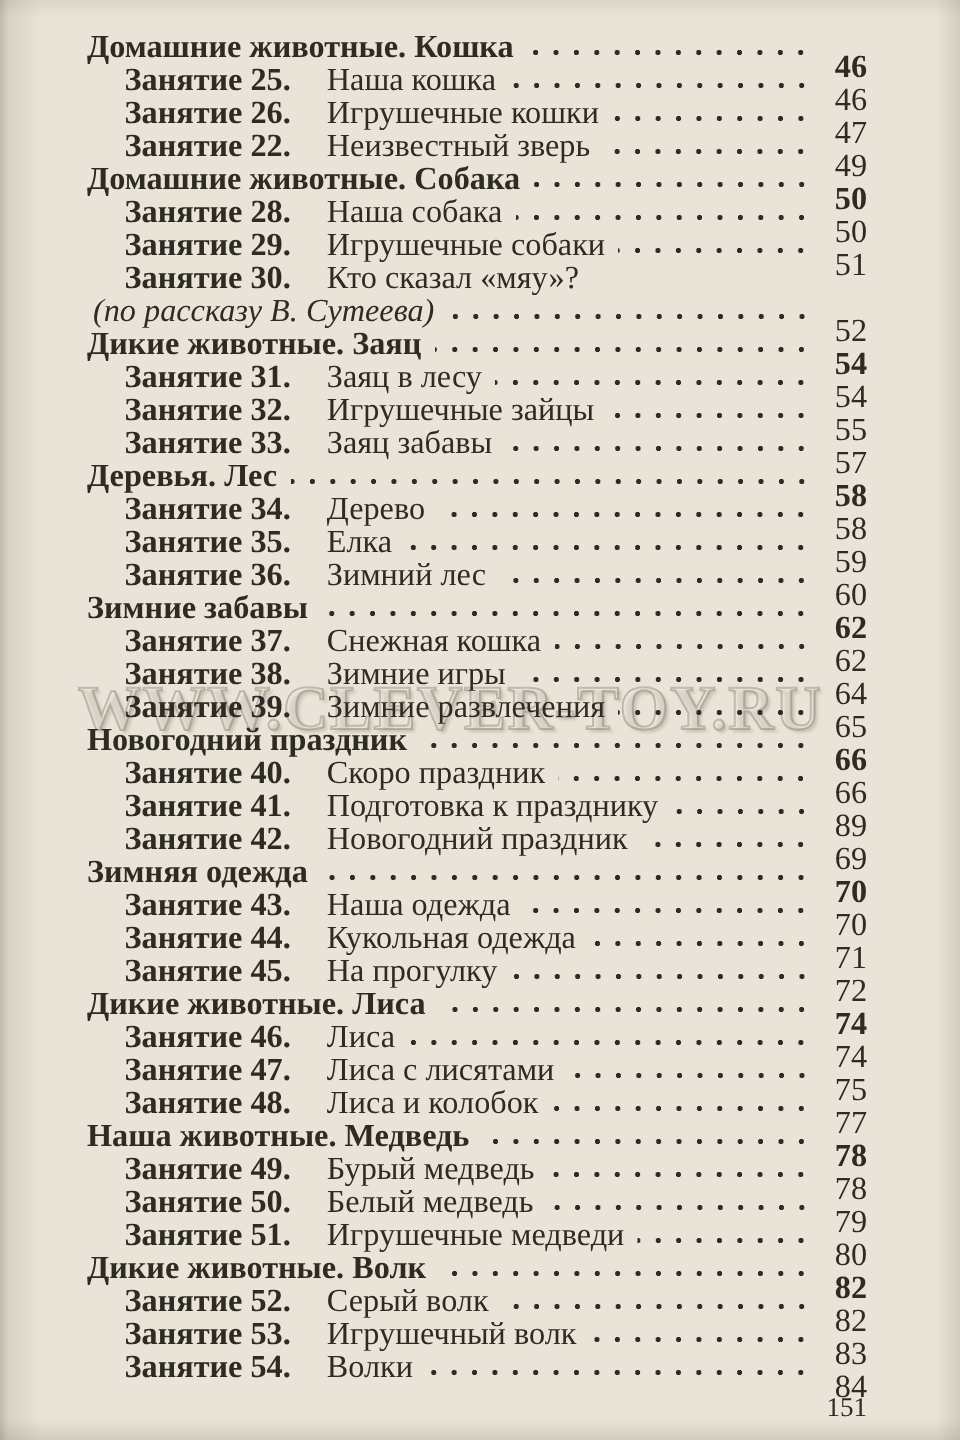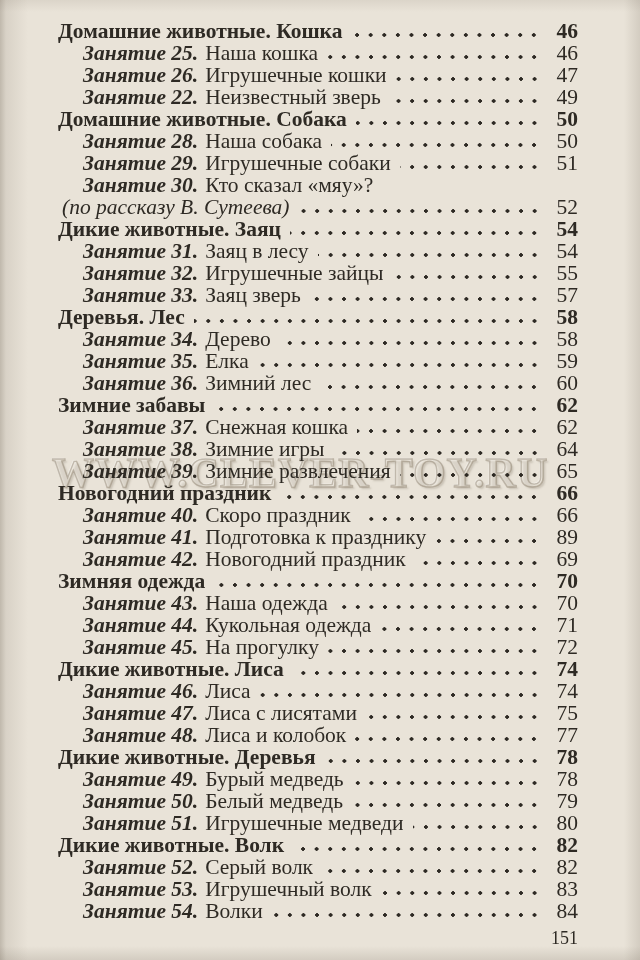--- a/index.html
+++ b/index.html
@@ -15,26 +15,26 @@
       linear-gradient(0deg, rgba(97,86,72,.16) 0px, rgba(0,0,0,0) 14px),
       linear-gradient(180deg, rgba(97,86,72,.10) 0px, rgba(0,0,0,0) 12px),
       var(--paper);
     font-family:"Liberation Serif","DejaVu Serif",serif;
     color:var(--ink);
   }
   .toc{
     position:absolute;left:58px;top:20px;width:520px;
     font-size:21.5px;line-height:22px;
   }
-  .row{display:flex;align-items:flex-end;height:22px;white-space:nowrap;}
+  .row{display:flex;align-items:flex-start;height:22px;white-space:nowrap;}
   .row .text{flex:0 0 auto;}
   .row.section{font-weight:bold;}
   .row.item .text{padding-left:25px;}
   .row.cont .text{padding-left:4px;font-style:italic;}
-  .lesson-label{font-weight:bold;font-style:italic;margin-right:7px;}
+  .lesson-label{font-weight:bold;margin-right:24px;}
   .dots{
     flex:1 1 auto;min-width:12px;height:6px;align-self:flex-end;
     margin:0 5px 4px 9px;
     background-image:radial-gradient(circle, var(--ink) 1.55px, rgba(0,0,0,0) 1.95px);
     background-size:13.6px 6px;background-repeat:repeat-x;background-position:right center;
   }
   .pagenum{flex:0 0 auto;width:32px;text-align:right;margin-top:13px;}
   .watermark{
     position:absolute;left:52px;top:449px;white-space:nowrap;
     font-size:42px;font-weight:bold;letter-spacing:1px;
@@ -106,21 +106,21 @@
       <span class="text"><span class="lesson-label">Занятие 31.</span><span class="entry-title">Заяц в лесу</span></span>
       <span class="dots"></span>
       <span class="pagenum">54</span>
     </div>
     <div class="row item">
       <span class="text"><span class="lesson-label">Занятие 32.</span><span class="entry-title">Игрушечные зайцы</span></span>
       <span class="dots"></span>
       <span class="pagenum">55</span>
     </div>
     <div class="row item">
-      <span class="text"><span class="lesson-label">Занятие 33.</span><span class="entry-title">Заяц зверь</span></span>
+      <span class="text"><span class="lesson-label">Занятие 33.</span><span class="entry-title">Заяц забавы</span></span>
       <span class="dots"></span>
       <span class="pagenum">57</span>
     </div>
     <div class="row section">
       <span class="text"><span class="entry-title">Деревья. Лес</span></span>
       <span class="dots"></span>
       <span class="pagenum">58</span>
     </div>
     <div class="row item">
       <span class="text"><span class="lesson-label">Занятие 34.</span><span class="entry-title">Дерево</span></span>
@@ -211,21 +211,21 @@
       <span class="text"><span class="lesson-label">Занятие 47.</span><span class="entry-title">Лиса с лисятами</span></span>
       <span class="dots"></span>
       <span class="pagenum">75</span>
     </div>
     <div class="row item">
       <span class="text"><span class="lesson-label">Занятие 48.</span><span class="entry-title">Лиса и колобок</span></span>
       <span class="dots"></span>
       <span class="pagenum">77</span>
     </div>
     <div class="row section">
-      <span class="text"><span class="entry-title">Дикие животные. Деревья</span></span>
+      <span class="text"><span class="entry-title">Наша животные. Медведь</span></span>
       <span class="dots"></span>
       <span class="pagenum">78</span>
     </div>
     <div class="row item">
       <span class="text"><span class="lesson-label">Занятие 49.</span><span class="entry-title">Бурый медведь</span></span>
       <span class="dots"></span>
       <span class="pagenum">78</span>
     </div>
     <div class="row item">
       <span class="text"><span class="lesson-label">Занятие 50.</span><span class="entry-title">Белый медведь</span></span>

